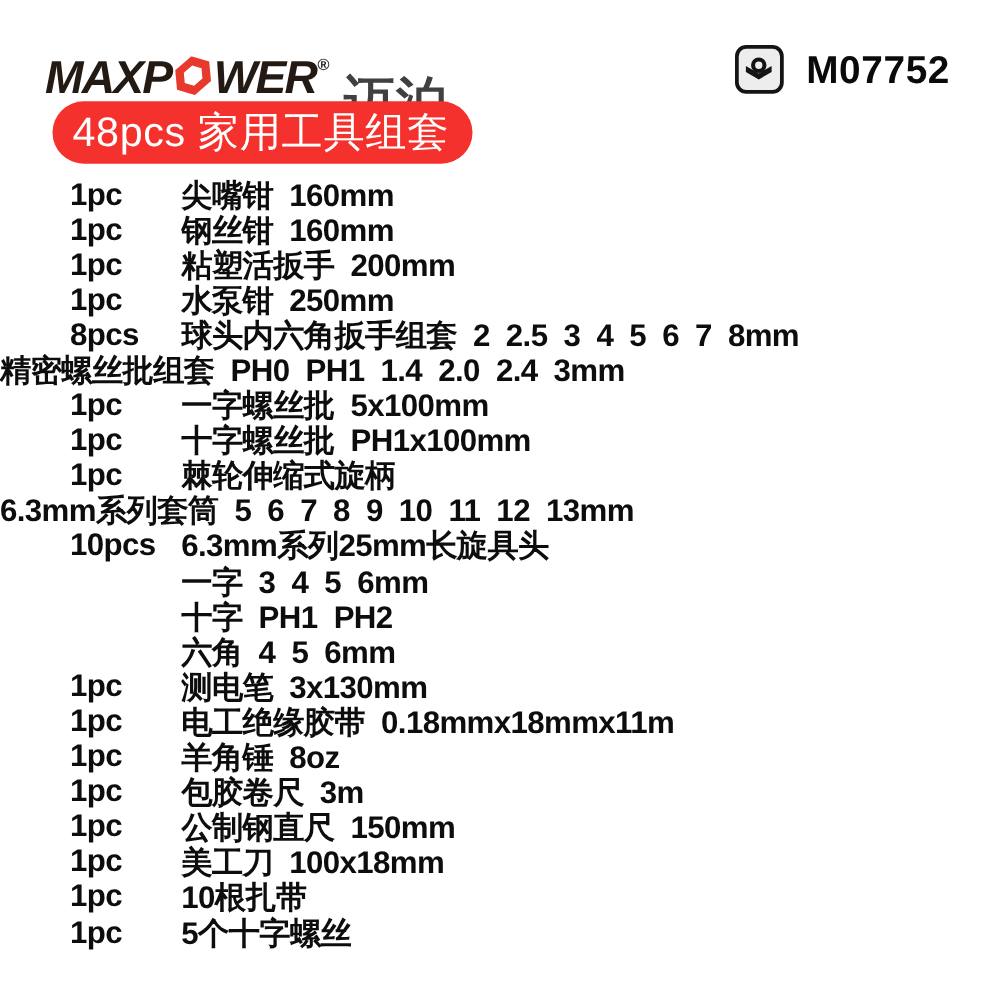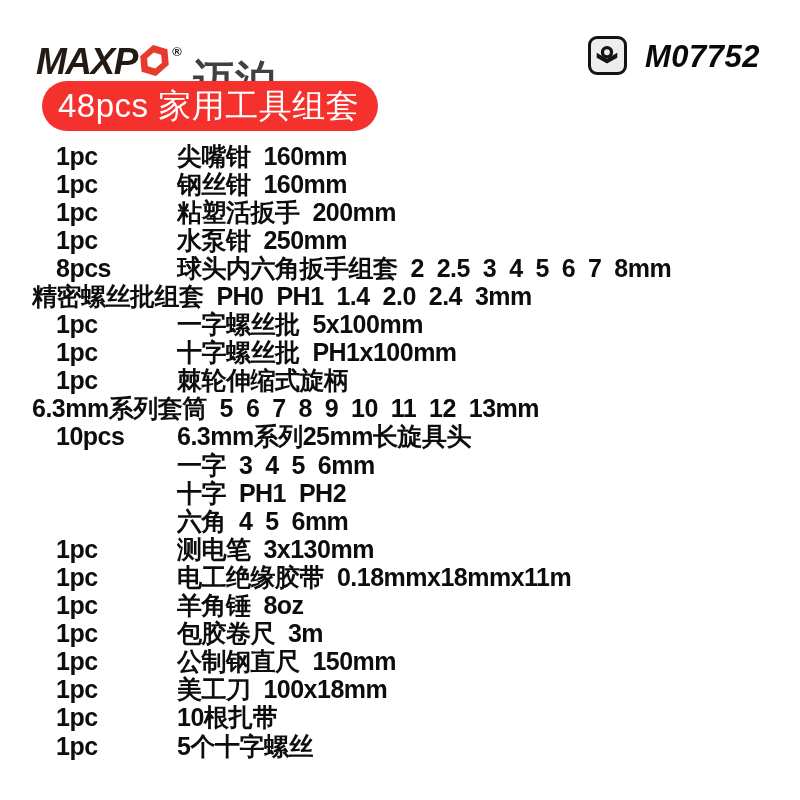--- a/index.html
+++ b/index.html
@@ -25,21 +25,21 @@
     font-style:italic;font-weight:800;font-size:37px;
     letter-spacing:-1.5px;color:#241a14;line-height:1;justify-content:flex-end;
   }
   .hex-o{display:inline-block;width:31px;height:31px;margin:0 1px 2px 2px;transform:skewX(-8deg);}
   .hex-o svg{display:block;width:100%;height:100%;}
   .reg{font-size:13px;font-weight:700;margin-left:1px;align-self:flex-start;line-height:1;margin-top:2px;}
   .brand-cn{font-size:41px;font-weight:700;color:#404040;margin-left:13px;letter-spacing:1px;line-height:1;margin-top:38px;}
 
   .model{
     position:absolute;right:40px;top:36px;
-    display:flex;align-items:flex-end;gap:18px;font-style:italic;
+    display:flex;align-items:center;gap:18px;
   }
   .nut-badge{
     width:33px;height:33px;background:#ededed;
     border:3px solid #141414;border-radius:9px;
     display:flex;align-items:center;justify-content:center;
   }
   .nut-badge svg{width:26px;height:26px;display:block;}
   .model-code{font-size:31px;font-weight:800;letter-spacing:0.5px;color:#0a0a0a;}
 
   
@@ -55,40 +55,41 @@
 
   
   .list{position:absolute;left:0;top:142px;width:800px;}
   .row{display:flex;align-items:center;height:28.1px;}
   .qty{
     flex:none;box-sizing:border-box;width:145px;padding-left:56px;
     font-size:25px;font-weight:700;letter-spacing:-0.5px;white-space:pre;
   }
   .desc{
     flex:1;font-size:25px;font-weight:700;letter-spacing:-0.5px;
-    white-space:pre;overflow:hidden;margin-left:32px;
+    white-space:pre;overflow:hidden;
   }
 </style>
 </head>
 <body>
 
 <div class="page">
 
   <header>
     <div class="logo">
       <span class="logo-latin">
         <span>MAXP</span>
         <span class="hex-o">
           <svg viewBox="0 0 30 30" aria-hidden="true">
             <g transform="rotate(16 15 15)">
               <polygon points="7.5,1.5 22.5,1.5 30,15 22.5,28.5 7.5,28.5 0,15" fill="#e73a2d"></polygon>
               <polygon points="11.1,8 18.9,8 22.8,15 18.9,22 11.1,22 7.2,15" fill="#ffffff"></polygon>
             </g>
           </svg>
         </span>
+        <span>WER</span>
         <sup class="reg">®</sup>
       </span>
       <span class="brand-cn">迈泊</span>
     </div>
 
     <div class="model">
       <span class="nut-badge">
         <svg viewBox="0 0 24 24" aria-hidden="true">
           <polygon points="2.5,9 12,14.5 21.5,9 21.5,13.5 12,19 2.5,13.5" fill="#141414"></polygon>
           <circle cx="12" cy="8.5" r="4.2" fill="none" stroke="#141414" stroke-width="3"></circle>

